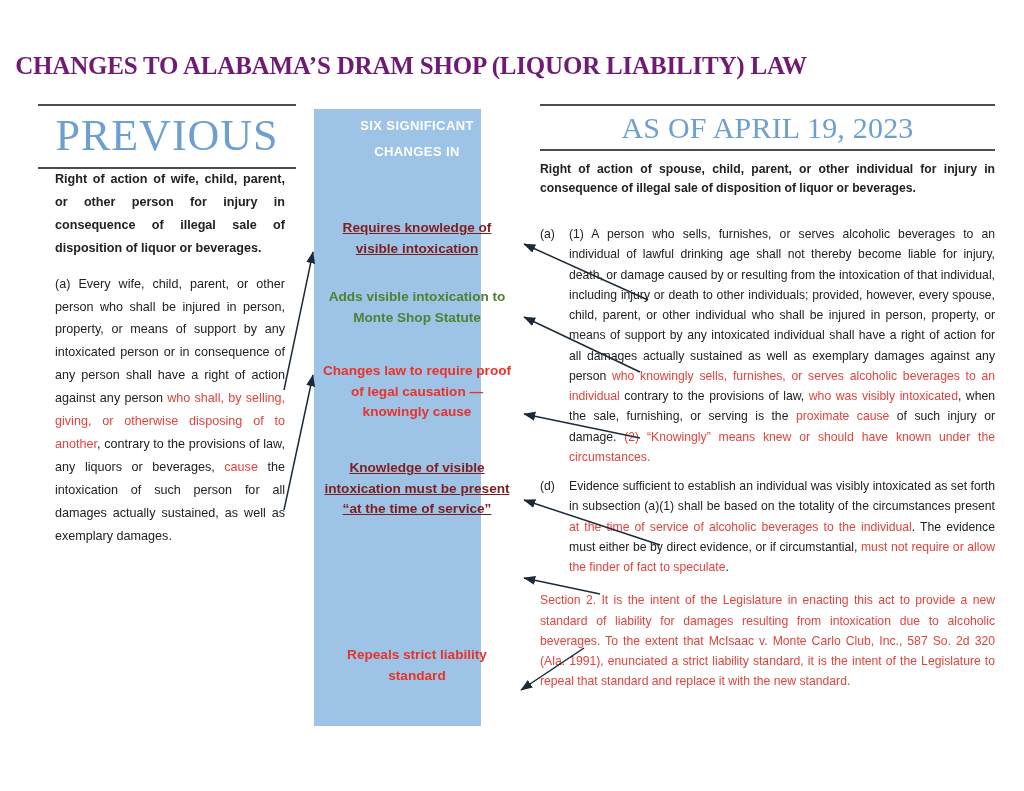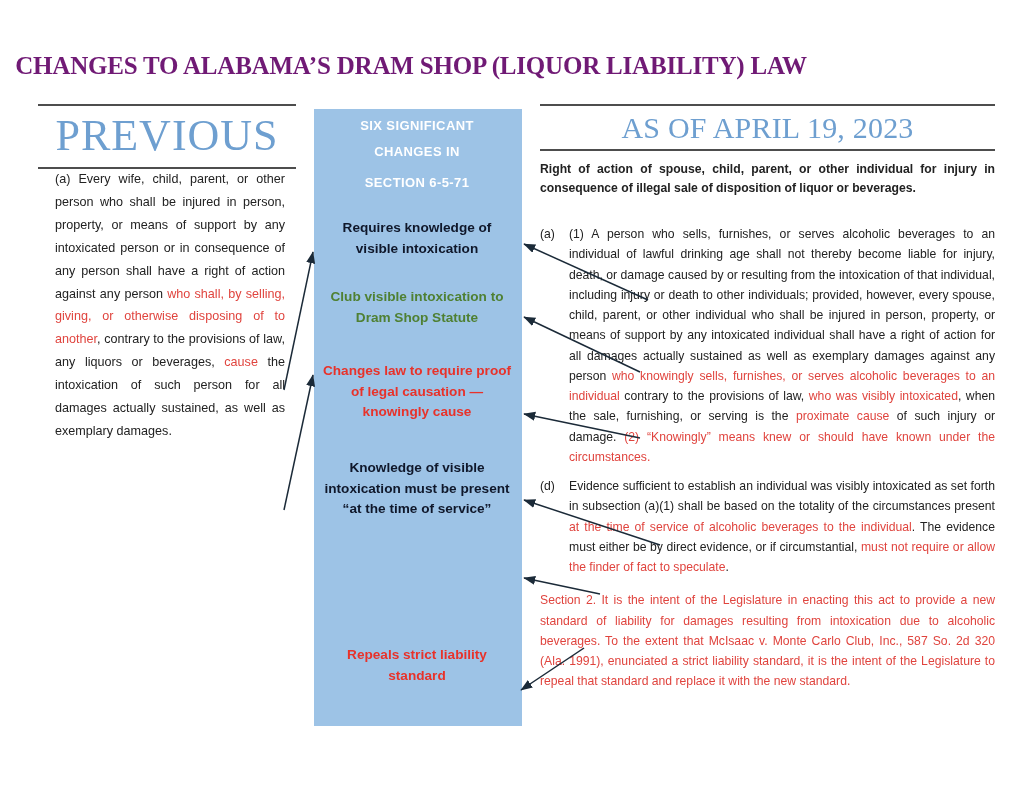--- a/index.html
+++ b/index.html
@@ -63,33 +63,33 @@
     text-justify: inter-word;
   }
   #left-col p { margin: 0 0 13px 0; }
   #left-col p.lead { font-weight: bold; }
   .red { color: #e0443e; }
 
   
   #center-panel {
     position: absolute;
     left: 314px; top: 109px;
-    width: 208px; height: 617px;
+    width: 167px; height: 617px;
     background: #9dc3e6;
   }
   #center-panel .block {
     position: absolute;
     width: 190px;
     left: 8px;
     text-align: center;
     font-weight: bold;
     line-height: 1.52;
   }
   .c-title { color: #ffffff; font-size: 13px; letter-spacing: 0.4px; }
-  .c-blue  { color: #0f172a; font-size: 13.6px; }
+  .c-blue  { color: #7f1d1d; font-size: 13.6px; text-decoration: underline; }
   .c-green { color: #4f8033; font-size: 13.6px; }
   .c-red   { color: #e8322a; font-size: 13.6px; }
 
   #cp-t1 { top: 7px; }
   #cp-t2 { top: 33px; }
   #cp-t3 { top: 64px; }
   #cp-1  { top: 109px; }
   #cp-2  { top: 178px; }
   #cp-3  { top: 252px; }
   #cp-4  { top: 349px; }
@@ -132,30 +132,30 @@
   }
 </style>
 </head>
 <body>
 
 <div id="main-title">CHANGES TO ALABAMA’S DRAM SHOP (LIQUOR LIABILITY) LAW</div>
 
 <div class="col-heading" id="heading-previous">PREVIOUS</div>
 
 <div id="left-col">
+  <p class="lead">Right of action of wife, child, parent, or other person for injury in consequence of illegal sale of disposition of liquor or beverages.</p>
   <p><span>(a)  Every wife, child, parent, or other person who shall be injured in person, property, or means of support by any intoxicated person or in consequence of any person shall have a right of action against any person </span><span class="red">who shall, by selling, giving, or otherwise disposing of to another</span><span>, contrary to the provisions of law, any liquors or beverages, </span><span class="red">cause</span><span> the intoxication of such person for all damages actually sustained, as well as exemplary damages.</span></p>
 </div>
 
 <div id="center-panel">
   <div class="block c-title" id="cp-t1">SIX SIGNIFICANT</div>
   <div class="block c-title" id="cp-t2">CHANGES IN</div>
-  <div class="block c-title" id="cp-t3">SECTION 6-5-71</div>
 
   <div class="block c-blue" id="cp-1">Requires knowledge of visible intoxication</div>
-  <div class="block c-green" id="cp-2">Club visible intoxication to Dram Shop Statute</div>
+  <div class="block c-green" id="cp-2">Adds visible intoxication to Monte Shop Statute</div>
   <div class="block c-red" id="cp-3">Changes  law to require proof of legal causation — knowingly cause</div>
   <div class="block c-blue" id="cp-4">Knowledge of visible intoxication must be present “at the time of service”</div>
   <div class="block c-red" id="cp-6">Repeals strict liability standard</div>
 </div>
 
 <div class="col-heading" id="heading-asof">AS OF APRIL 19, 2023</div>
 
 <div id="right-col">
   <p class="lead">Right of action of spouse, child, parent, or other individual for injury in consequence of illegal sale of disposition of liquor or beverages.</p>
 

